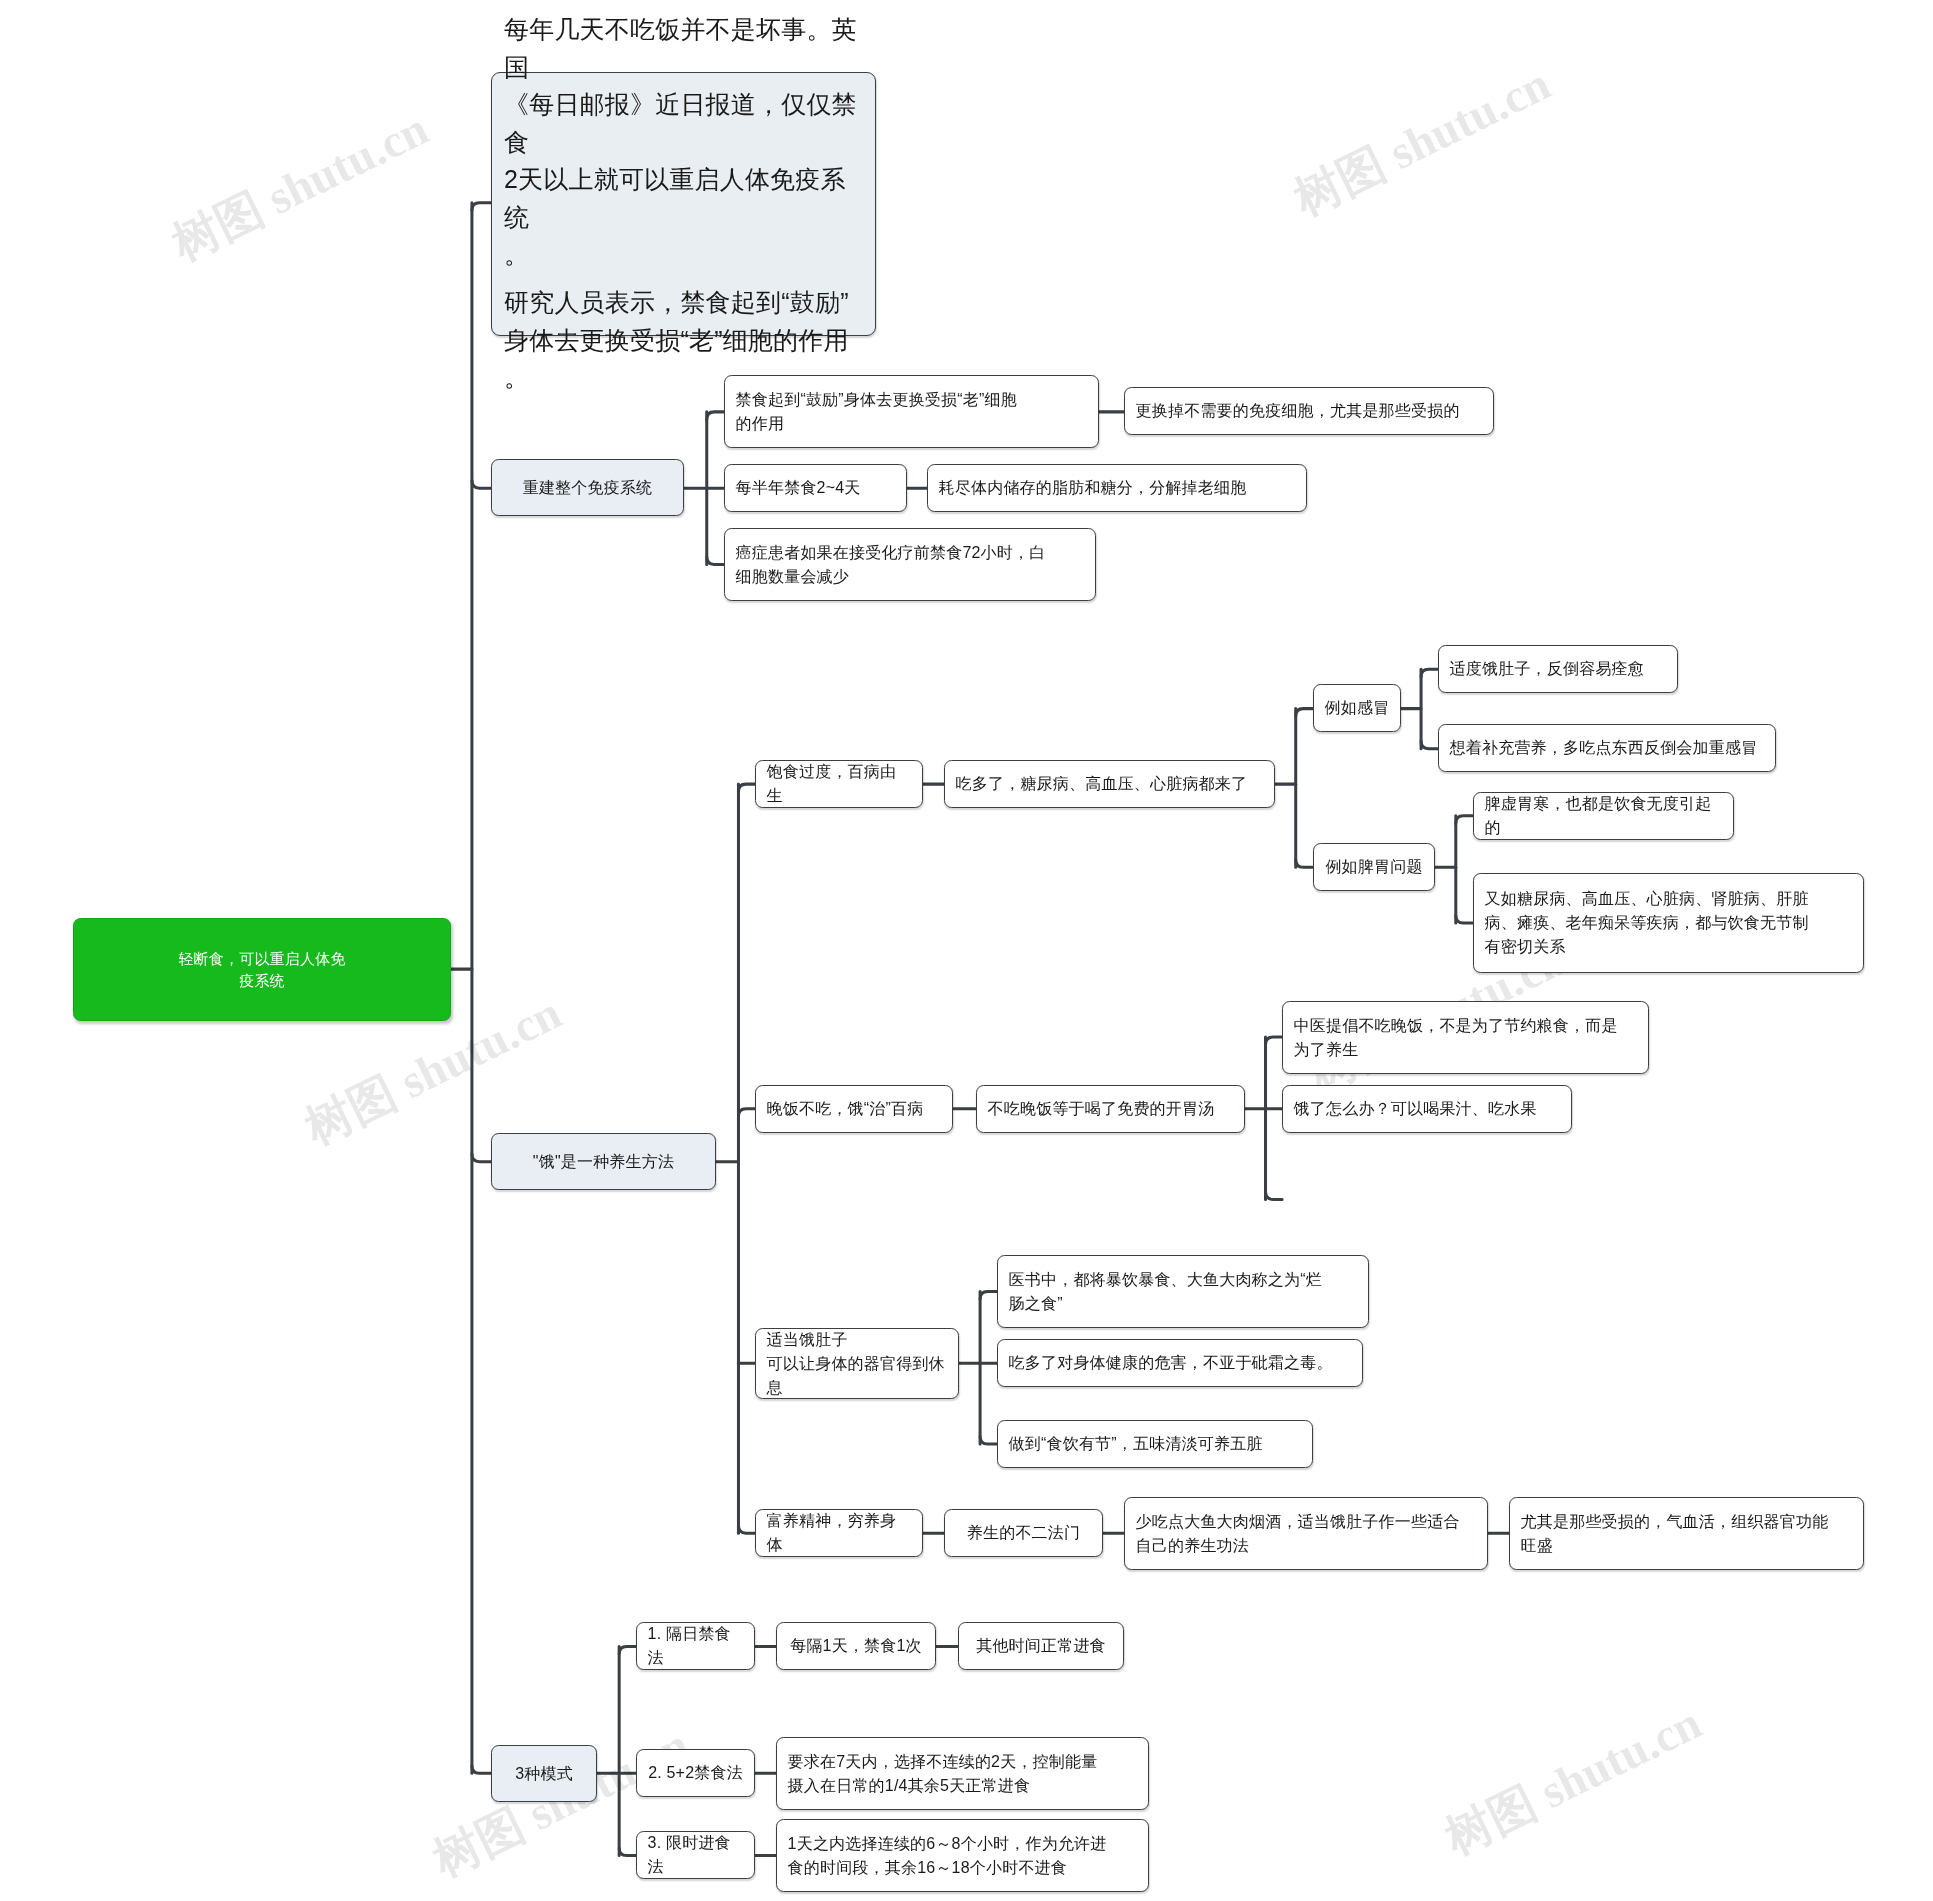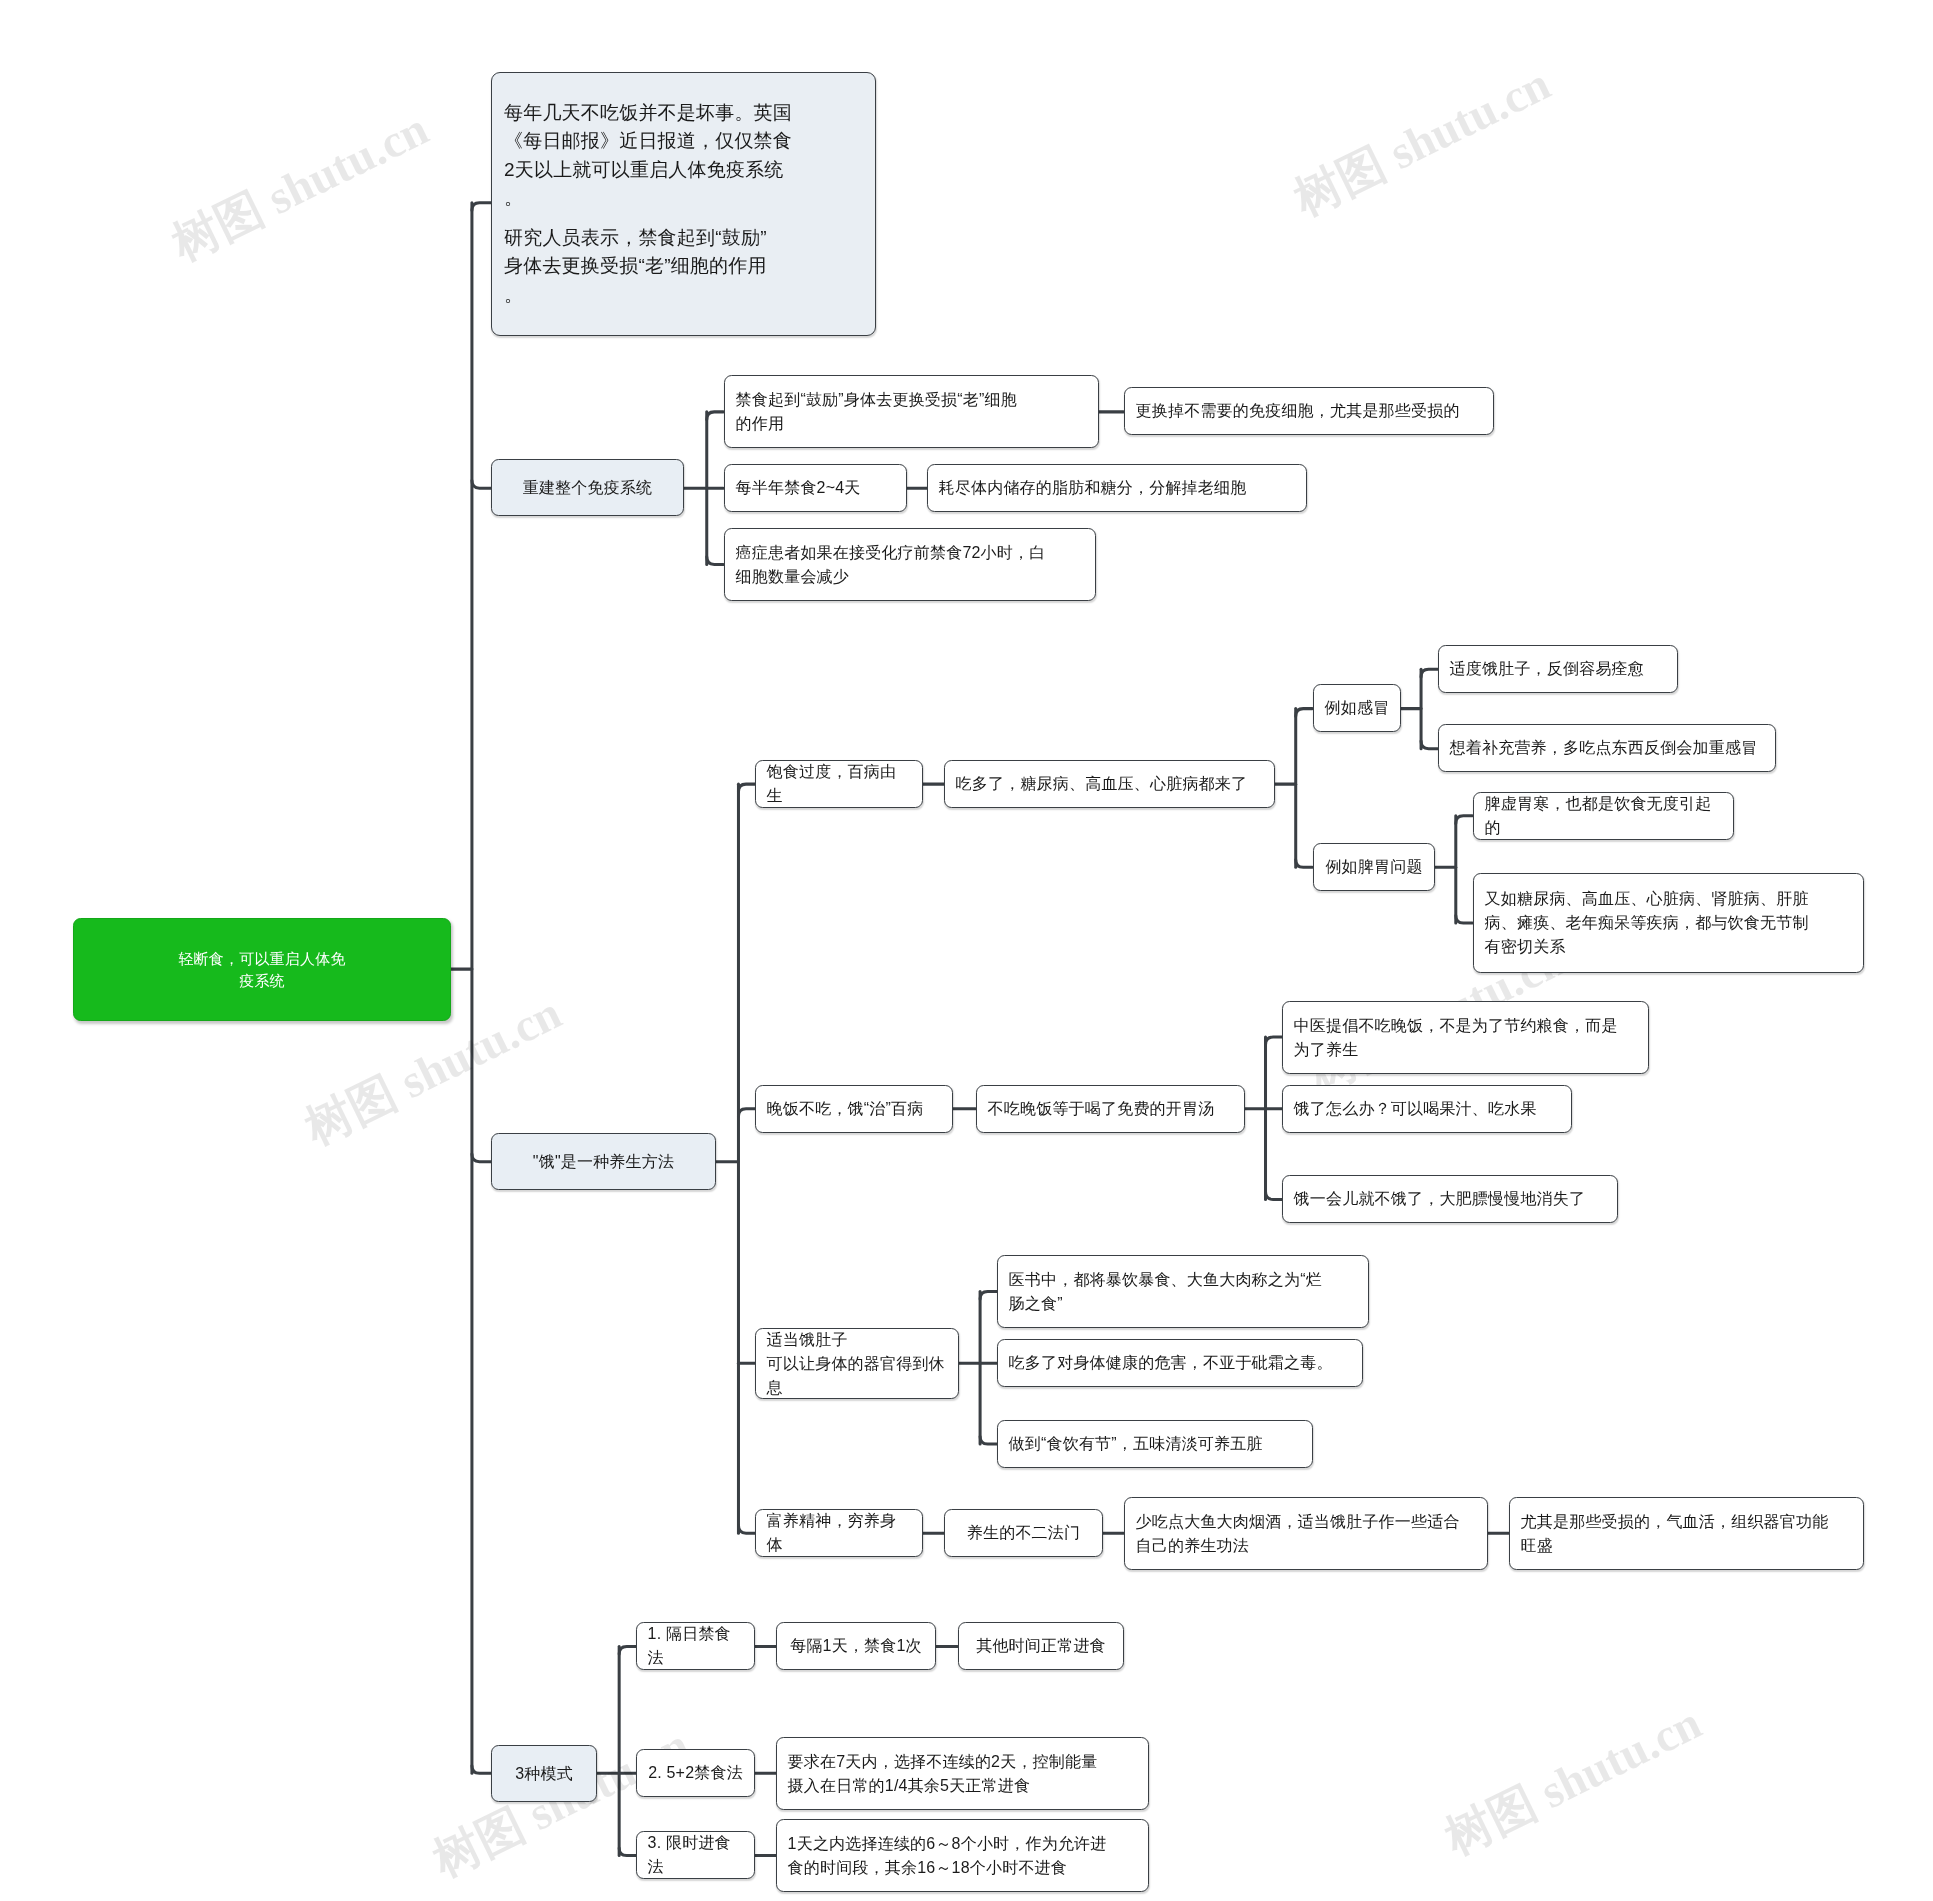--- a/index.html
+++ b/index.html
@@ -20,21 +20,21 @@
     display:flex;align-items:center;
     padding:7.6px 10.6px;
     font-size:16px;
     line-height:1.5;
     letter-spacing:0.2px;
     white-space:pre-wrap;
     box-shadow:0.8px 1.5px 1.5px rgba(0,0,0,.16);
     z-index:3;
   }
   .node.lvl1{background:#e8eef4;border-color:#3a3f44;}
-  .node.note{background:#e9eef3;font-size:19px;line-height:1.5;border-radius:9px;
+  .node.note{background:#e9eef3;font-size:25px;line-height:1.5;border-radius:9px;
     flex-direction:column;align-items:flex-start;justify-content:center;padding:10.6px 12px;}
   .note p{margin:0 0 10.6px 0;}
   .note p:last-child{margin-bottom:0;}
   .node.root{
     background:#16ba1c;border:1.5px solid #14a819;color:#ffffff;
     font-size:15px;line-height:1.45;text-align:center;
     justify-content:center;border-radius:7.6px;
     box-shadow:1.5px 2.3px 3px rgba(0,0,0,.22);
   }
 
@@ -180,21 +180,20 @@
   <div class="node" style="left:1473px;top:792px;width:261px;height:48px;">脾虚胃寒，也都是饮食无度引起的</div>
   <div class="node" style="left:1473px;top:873px;width:391px;height:100px;">又如糖尿病、高血压、心脏病、肾脏病、肝脏
 病、瘫痪、老年痴呆等疾病，都与饮食无节制
 有密切关系</div>
 
   <div class="node" style="left:755px;top:1085px;width:198px;height:48px;">晚饭不吃，饿“治”百病</div>
   <div class="node" style="left:976px;top:1085px;width:269px;height:48px;">不吃晚饭等于喝了免费的开胃汤</div>
   <div class="node" style="left:1282px;top:1001px;width:367px;height:73px;">中医提倡不吃晚饭，不是为了节约粮食，而是
 为了养生</div>
   <div class="node" style="left:1282px;top:1085px;width:290px;height:48px;">饿了怎么办？可以喝果汁、吃水果</div>
-  <div class="node" style="left:1282px;top:1175px;width:336px;height:48px;">饿一会儿就不饿了，大肥膘慢慢地消失了</div>
 
   <div class="node" style="left:755px;top:1328px;width:204px;height:71px;">适当饿肚子
 可以让身体的器官得到休息</div>
   <div class="node" style="left:997px;top:1255px;width:372px;height:73px;">医书中，都将暴饮暴食、大鱼大肉称之为“烂
 肠之食”</div>
   <div class="node" style="left:997px;top:1339px;width:366px;height:48px;">吃多了对身体健康的危害，不亚于砒霜之毒。</div>
   <div class="node" style="left:997px;top:1420px;width:316px;height:48px;">做到“食饮有节”，五味清淡可养五脏</div>
 
   <div class="node" style="left:755px;top:1509px;width:168px;height:48px;">富养精神，穷养身体</div>
   <div class="node" style="left:944px;top:1509px;width:159px;height:48px;justify-content:center;">养生的不二法门</div>

